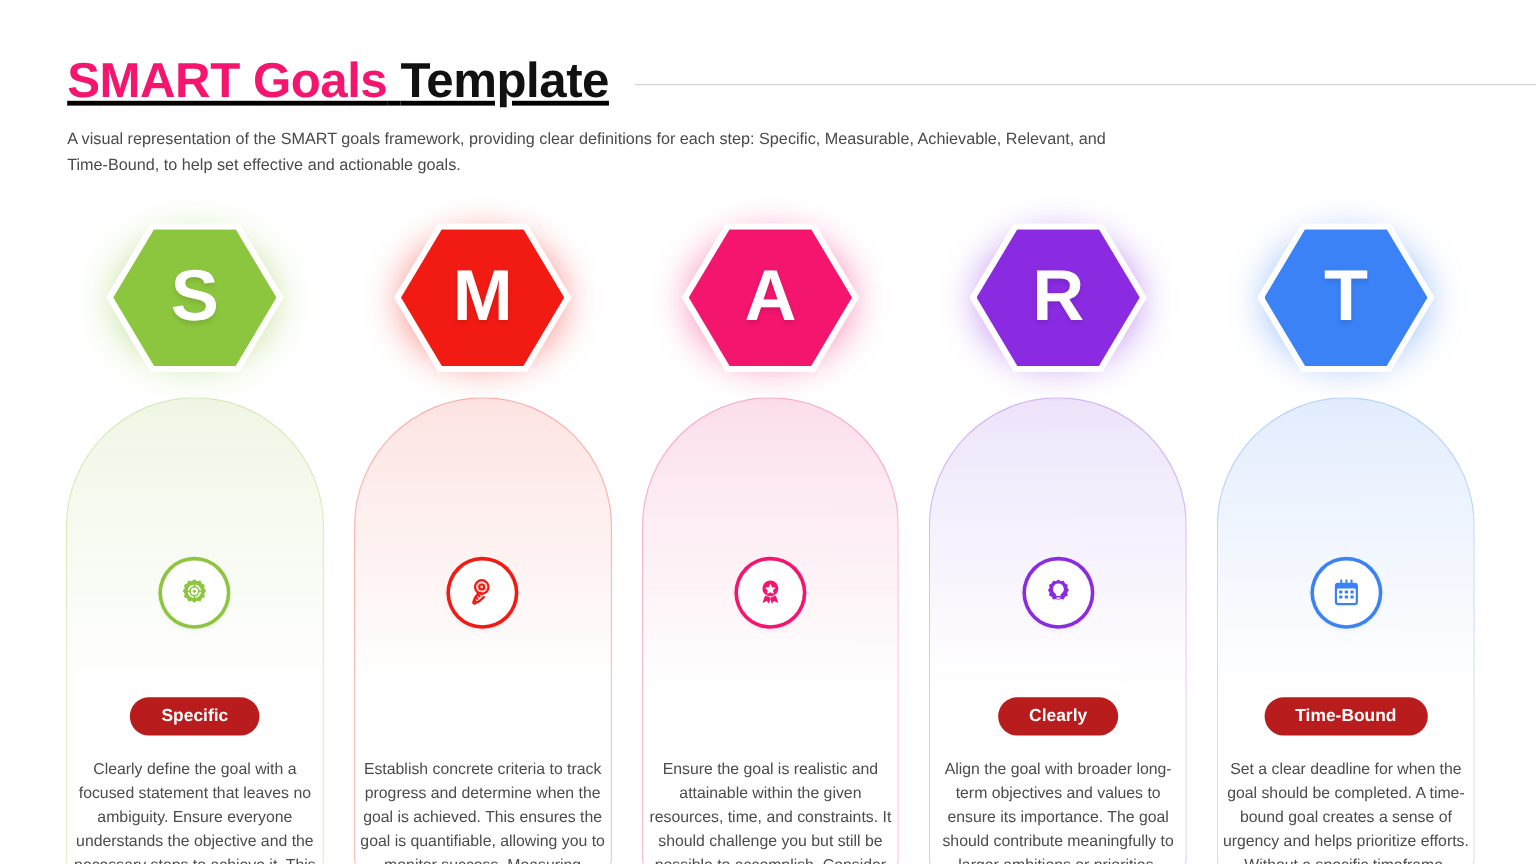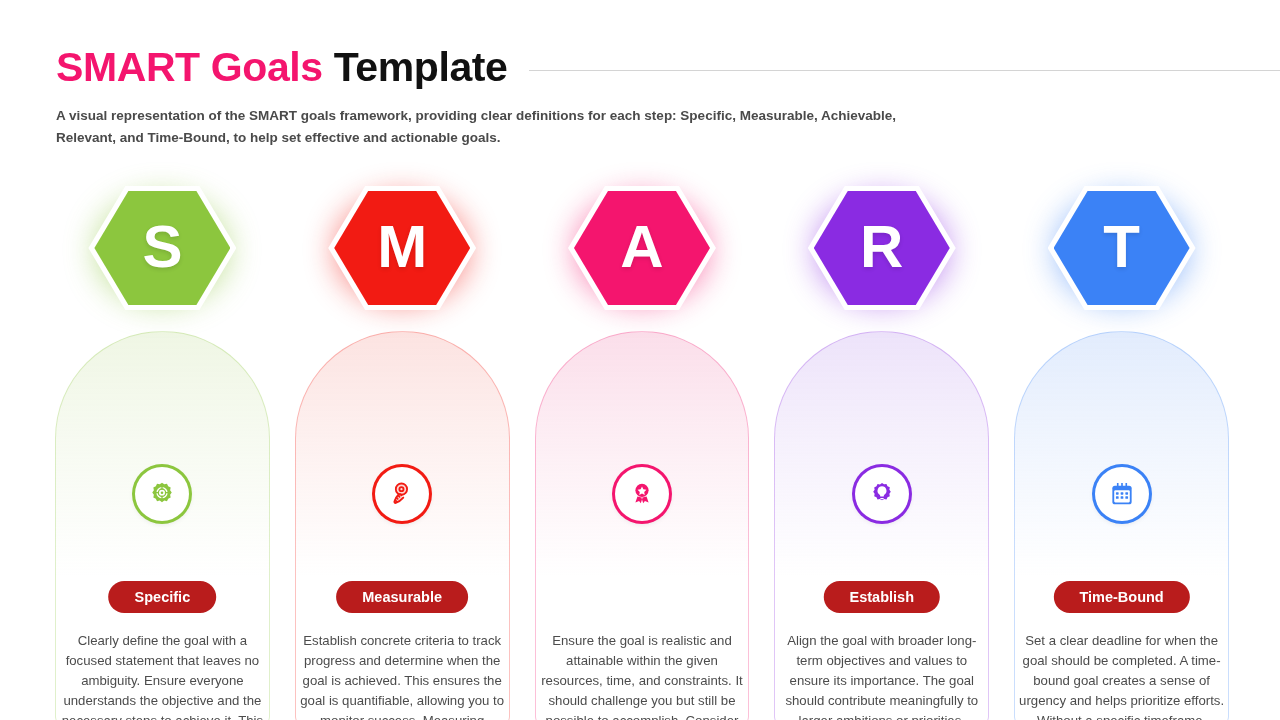--- a/index.html
+++ b/index.html
@@ -7,27 +7,27 @@
     width: 1280px; height: 720px;
     background: #ffffff;
     font-family: "Liberation Sans", sans-serif;
     overflow: hidden;
   }
   .page { position: relative; width: 1280px; height: 720px; background: #fff; }
 
   
   .header { position: absolute; left: 56px; top: 44px; right: 0; }
   .title-row { display: flex; align-items: center; gap: 22px; }
-  .title { font-size: 41px; font-weight: 700; letter-spacing: -0.4px; white-space: nowrap; line-height: 1.15; }
+  .title { font-size: 41px; font-weight: 700; letter-spacing: -0.4px; white-space: nowrap; line-height: 1.15; text-decoration: underline; }
   .title .accent { color: #F4156E; }
   .title .plain { color: #111111; }
   .title-rule { flex: 1 1 auto; height: 1px; background: #d4d4d4; margin-top: 6px; margin-right: 0; }
   .subtitle {
     margin-top: 14px; width: 900px;
-    font-size: 13.5px; line-height: 1.6; color: #4a4a4a; font-weight: 700;
+    font-size: 13.5px; line-height: 1.6; color: #4a4a4a; font-weight: 400;
   }
 
   
   .columns {
     position: absolute; left: 47px; top: 186px;
     width: 1190px; height: 534px;
     display: flex; gap: 9px;
   }
   .col { position: relative; width: 236px; height: 534px; }
 
@@ -149,21 +149,20 @@
           </div>
         </div>
         <div class="badge" style="box-shadow: 0 0 0 3px #F21B13, 0 2px 6px rgba(0,0,0,0.14);">
           <svg viewBox="0 0 24 24" fill="none" stroke="#F21B13" stroke-width="1.7" stroke-linecap="round" stroke-linejoin="round">
             <circle cx="11.5" cy="7.5" r="5.2" fill="#F21B13" fill-opacity="0.18"></circle>
             <circle cx="11.5" cy="7.5" r="1.9"></circle>
             <path d="M9.2 11.9c-2.1 2.2-3.6 4.6-4.2 7.1-.2.9.4 1.5 1.2 1.2 2.6-.9 5-2.6 7-4.9" fill="#F21B13" fill-opacity="0.18"></path>
             <path d="M7.1 15.5l.9 1M8.8 13.6l.9 1M10.6 12.1l.9 1M5.9 17.8l.9 1"></path>
           </svg>
         </div>
-        <div class="pill">Measurable</div>
         <div class="body-text">Establish concrete criteria to track progress and determine when the goal is achieved. This ensures the goal is quantifiable, allowing you to monitor success. Measuring progress helps maintain motivation and focus.</div>
       </div>
       <div class="col">
         <div class="panel" style="background: linear-gradient(to bottom, #FBDEEA 0%, #FBDEEA99 22%, #ffffff 62%, #ffffff 100%); border-color: #F4156E44;"></div>
         <div class="hex-wrap">
           <div class="hex-glow" style="background:#F4156E"></div>
           <div class="hex-outer"></div>
           <div class="hex-inner" style="background:#F4156E">
             <span class="hex-letter">A</span>
           </div>
@@ -186,21 +185,21 @@
             <span class="hex-letter">R</span>
           </div>
         </div>
         <div class="badge" style="box-shadow: 0 0 0 3px #8A2BE2, 0 2px 6px rgba(0,0,0,0.14);">
           <svg viewBox="0 0 24 24" fill="#8A2BE2">
             <path d="M12 1.8l1.9 1.3 2.2-.4 1 2.1 2.1 1-.4 2.2 1.3 1.9-1.3 1.9.4 2.2-2.1 1-1 2.1-2.2-.4L12 18l-1.9-1.3-2.2.4-1-2.1-2.1-1 .4-2.2L3.9 10l1.3-1.9-.4-2.2 2.1-1 1-2.1 2.2.4z"></path>
             <path d="M12 4.9a4.2 4.2 0 00-2.4 7.6c.5.4.8.9.8 1.5v.4h3.2v-.4c0-.6.3-1.1.8-1.5A4.2 4.2 0 0012 4.9z" fill="#fff"></path>
             <path d="M10.5 15.6h3v1h-3zM11 17.2h2v1h-2z" fill="#fff"></path>
           </svg>
         </div>
-        <div class="pill">Establish</div>
+        <div class="pill">Clearly</div>
         <div class="body-text">Align the goal with broader long-term objectives and values to ensure its importance. The goal should contribute meaningfully to larger ambitions or priorities. Relevance ensures that time and energy are directed toward what matters most.</div>
       </div>
       <div class="col">
         <div class="panel" style="background: linear-gradient(to bottom, #E2ECFD 0%, #E2ECFD99 22%, #ffffff 62%, #ffffff 100%); border-color: #3B82F644;"></div>
         <div class="hex-wrap">
           <div class="hex-glow" style="background:#3B82F6"></div>
           <div class="hex-outer"></div>
           <div class="hex-inner" style="background:#3B82F6">
             <span class="hex-letter">T</span>
           </div>

